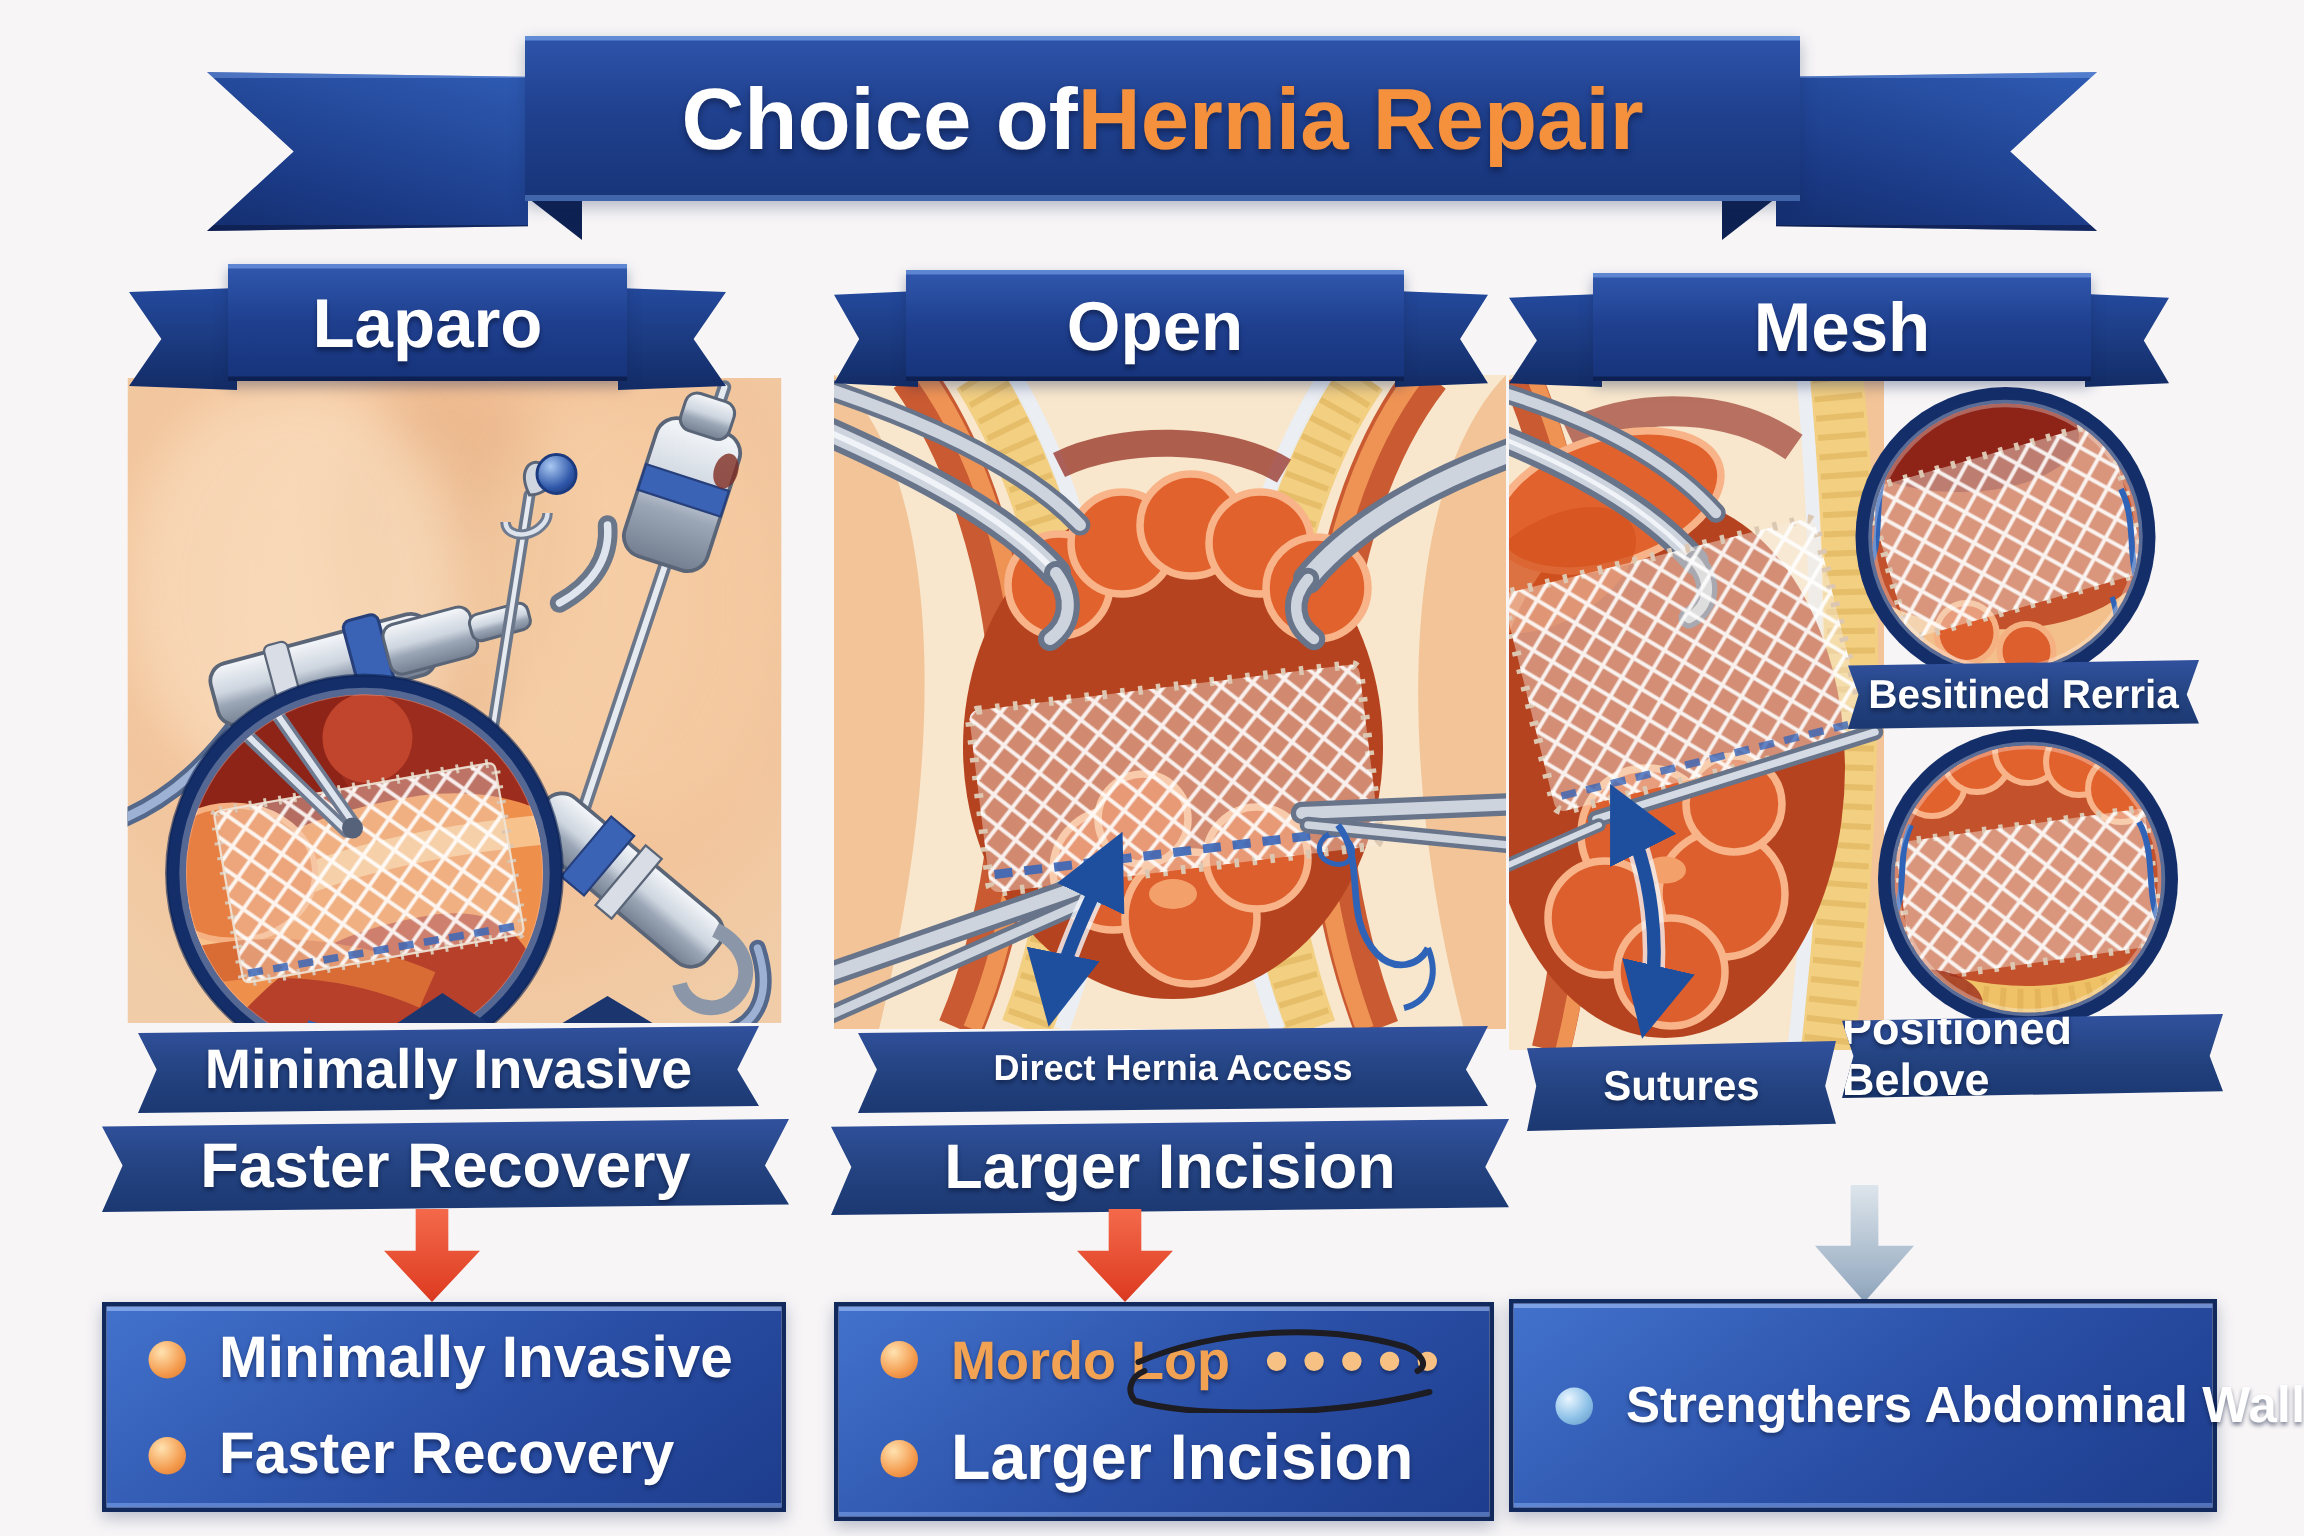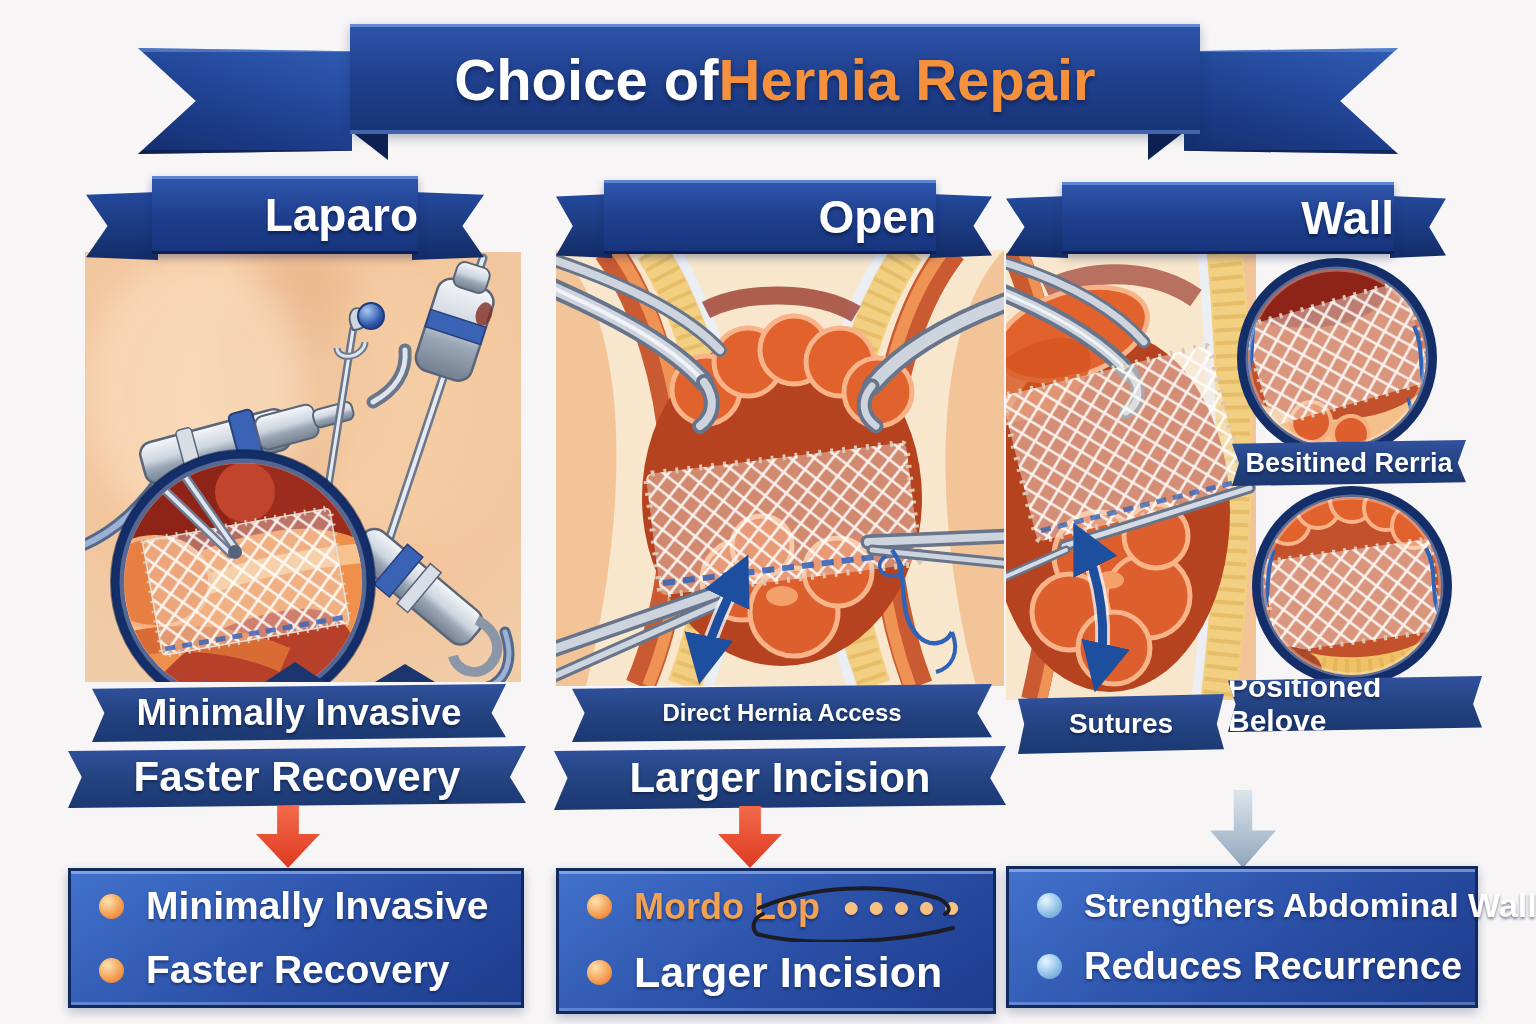--- a/index.html
+++ b/index.html
@@ -21,21 +21,21 @@
   .tb-fold.r{left:1148px;top:132px;clip-path:polygon(0 0,100% 0,0 100%);}
   .tb-main{position:absolute;left:350px;top:24px;width:850px;height:110px;
     background:linear-gradient(180deg,#2e54ab 0%,#20418f 45%,#173478 100%);
     box-shadow:inset 0 6px 0 -3px rgba(150,195,255,.5), inset 0 -7px 0 -3px rgba(130,175,245,.4), 0 4px 10px rgba(20,40,90,.3);
     display:flex;align-items:center;justify-content:center;}
   .t-prefix{color:#ffffff;font-size:58px;text-shadow:0 3px 4px rgba(8,18,50,.5);}
   .t-hl{color:#f5913c;font-size:58px;text-shadow:0 3px 4px rgba(8,18,50,.5);}
   
   .hdr-main{position:absolute;background:linear-gradient(180deg,#3058ae 0%,#1f3f8e 50%,#16337a 100%);
     box-shadow:inset 0 4px 0 -1px rgba(150,190,255,.45), inset 0 -5px 0 -2px rgba(9,22,60,.65), 0 4px 8px rgba(20,40,90,.35);
-    display:flex;align-items:center;justify-content:flex-end;}
+    display:flex;align-items:center;justify-content:center;}
   .hdr-main span{color:#fff;font-size:46px;text-shadow:0 3px 3px rgba(8,18,50,.55);}
   .hdr-tail{position:absolute;background:linear-gradient(180deg,#24499c,#132c66);}
   .hdr-tail.l{clip-path:polygon(0 4%,100% 0,100% 100%,0 96%,30% 50%);}
   .hdr-tail.r{clip-path:polygon(0 0,100% 4%,70% 50%,100% 96%,0 100%);}
   
   .ribbon{position:absolute;background:linear-gradient(180deg,#31519e,#23427f 55%,#1b3872);
     clip-path:polygon(0 8%,100% 0,96.5% 50%,100% 92%,0 100%,3% 50%);
     display:flex;align-items:center;justify-content:center;
     box-shadow:0 4px 8px rgba(20,40,90,.3);}
   .ribbon span{color:#fff;text-shadow:0 2px 3px rgba(8,18,50,.55);}
@@ -376,21 +376,21 @@
 
   <div class="hdr-tail l" style="left:556px;top:194px;width:56px;height:64px;"></div>
   <div class="hdr-tail r" style="left:930px;top:194px;width:62px;height:64px;"></div>
   <div class="hdr-main" style="left:604px;top:180px;width:332px;height:74px;">
     <span>Open</span>
   </div>
 
   <div class="hdr-tail l" style="left:1006px;top:196px;width:62px;height:62px;"></div>
   <div class="hdr-tail r" style="left:1390px;top:196px;width:56px;height:62px;"></div>
   <div class="hdr-main" style="left:1062px;top:182px;width:332px;height:72px;">
-    <span>Wall</span>
+    <span>Mesh</span>
   </div>
 
   <div class="ribbon" style="left:92px;top:684px;width:414px;height:58px;">
     <span style="font-size:37px;">Minimally Invasive</span>
   </div>
   <div class="ribbon" style="left:68px;top:746px;width:458px;height:62px;">
     <span style="font-size:42px;">Faster Recovery</span>
   </div>
 
   <div class="ribbon" style="left:572px;top:684px;width:420px;height:58px;">
@@ -438,19 +438,15 @@
       <div class="bullet orange"></div>
       <span class="item-text" style="font-size:43px;">Larger Incision</span>
     </div>
   </div>
 
   <div class="box" style="left:1006px;top:866px;width:472px;height:142px;">
     <div class="item">
       <div class="bullet blue"></div>
       <span class="item-text sm">Strengthers Abdominal Wall</span>
     </div>
-    <div class="item">
-      <div class="bullet blue"></div>
-      <span class="item-text" style="font-size:38px;">Reduces Recurrence</span>
-    </div>
   </div>
 
 </div>
 
 </body></html>

